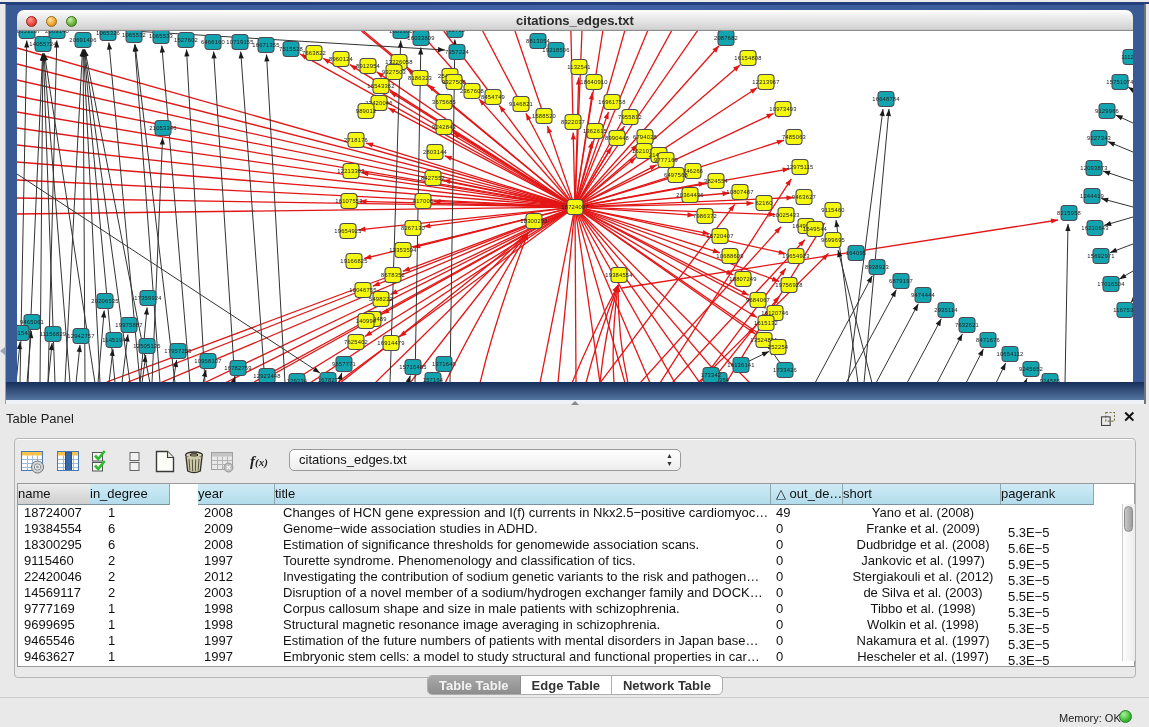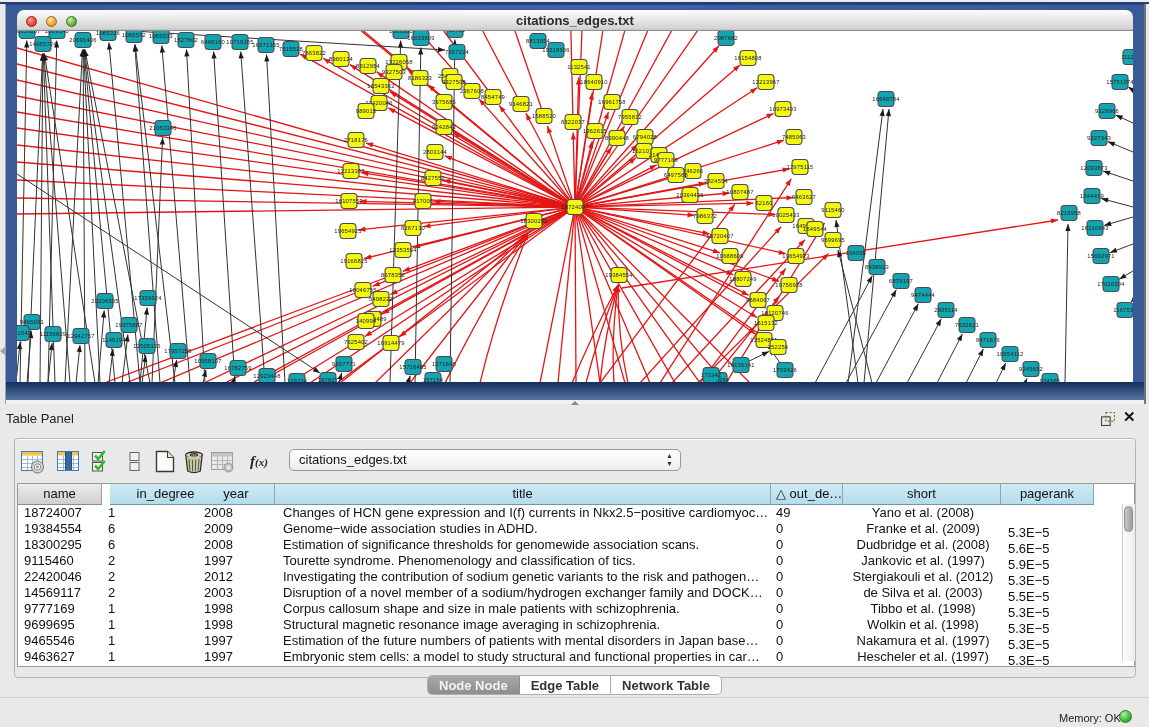--- a/index.html
+++ b/index.html
@@ -22,21 +22,21 @@
 .panel .phead { position:absolute; left:6px; top:7px; font-size:13px; color:#222; }
 .float-ic { position:absolute; left:1101px; top:8px; width:14px; height:14px; }
 .close-ic { position:absolute; left:1123px; top:4px; font-size:15px; font-weight:bold; color:#111; }
 .inner { position:absolute; left:14px; top:34px; width:1122px; height:240px; background:#e9e9e9; border:1px solid #b5b5b5; border-radius:4px; overflow:hidden; box-shadow:inset 0 1px 0 #fff; }
 .toolbar { position:absolute; left:0; top:0; width:100%; height:33px; }
 .toolbar .ic { position:absolute; top:11px; }
 .combo { position:absolute; left:274px; top:10px; width:392px; height:22px; background:linear-gradient(#fff,#ededed); border:1px solid #999; border-radius:5px; font-size:13px; color:#111; line-height:20px; padding-left:9px; }
 .combo .arr { position:absolute; right:7px; top:2px; font-size:7px; color:#333; line-height:8px; }
 .tablebox { position:absolute; left:2px; top:44px; width:1118px; height:184px; background:#fff; border:1px solid #9a9a9a; }
 .thead { position:absolute; left:0; top:0; width:1077px; height:21px; }
-.th { position:absolute; top:0; height:21px; background:linear-gradient(#cfebf5,#b2dcec); border-right:1px solid #8fa6ad; border-bottom:1px solid #7b949c; font-size:13px; color:#111; text-align:center; line-height:20px; white-space:nowrap; overflow:hidden; }
+.th { position:absolute; top:0; height:21px; background:linear-gradient(#cfebf5,#b2dcec); border-right:1px solid #8fa6ad; border-bottom:1px solid #7b949c; font-size:13px; color:#111; line-height:20px; white-space:nowrap; overflow:hidden; }
 .tbody { position:absolute; left:0; top:21px; width:1104px; height:161px; overflow:hidden; background:#fff; }
 .tr { position:relative; height:16px; }
 .td { position:absolute; top:0; height:16px; font-size:13px; color:#111; line-height:16px; white-space:nowrap; overflow:hidden; }
 .c-name { left:6px; width:78px; }
 .c-ind { left:90px; width:90px; }
 .c-year { left:186px; width:72px; }
 .c-title { left:265px; width:488px; }
 .c-out { left:758px; width:68px; }
 .c-short { left:826px; width:158px; text-align:center; }
 .c-pr { left:990px; width:85px;margin-top:20px; }
@@ -766,21 +766,21 @@
             </g>
 <circle cx="17.5" cy="17.5" r="4.5" fill="#bdbdbd" stroke="#999"></circle>
 <path d="M15.7 15.7 l3.6 3.6 M19.3 15.7 l-3.6 3.6" stroke="#f2f2f2" stroke-width="1.4"></path>
           </svg></span>
       <span class="ic" style="left:235px;top:13px"><span style="font-family:'Liberation Serif',serif;font-style:italic;font-weight:bold;font-size:15px;color:#222">f<span style="font-size:11px">(x)</span></span></span>
       <div class="combo">citations_edges.txt<span class="arr">▲<br>▼</span></div>
     </div>
     <div class="tablebox">
       <div class="thead">
         <div class="th" style="left:0;width:84px;background:linear-gradient(#ececec,#cfcfcf);border-right-color:#9a9a9a">name</div>
-        <div class="th" style="left:92px;width:112px">in_degree</div>
+        <div class="th" style="left:72px;width:80px">in_degree</div>
         <div class="th" style="left:180px;width:77px">year</div>
         <div class="th" style="left:257px;width:496px">title</div>
         <div class="th" style="left:753px;width:72px;text-align:left;padding-left:5px">△ out_de…</div>
         <div class="th" style="left:825px;width:158px">short</div>
         <div class="th" style="left:983px;width:93px">pagerank</div>
       </div>
       <div class="tbody">
           <div class="tr">
 <div class="td c-name">18724007</div>
             <div class="td c-ind">1</div>
@@ -871,19 +871,19 @@
             <div class="td c-short">Hescheler et al. (1997)</div>
 <div class="td c-pr">5.3E−5</div>
           </div>
         </div>
       <div class="vsb">
           <div class="thumb"></div>
         </div>
     </div>
   </div>
   <div class="tabs">
-      <div class="tab sel">Node Node</div>
+      <div class="tab sel">Table Table</div>
       <div class="tab">Edge Table</div>
       <div class="tab">Network Table</div>
     </div>
   <div class="statusline"></div>
   <div class="mem">Memory: OK</div>
   <div class="dot"></div>
 </div>
 </body></html>

